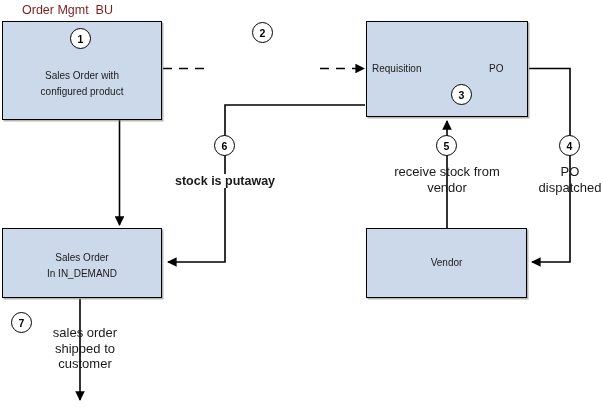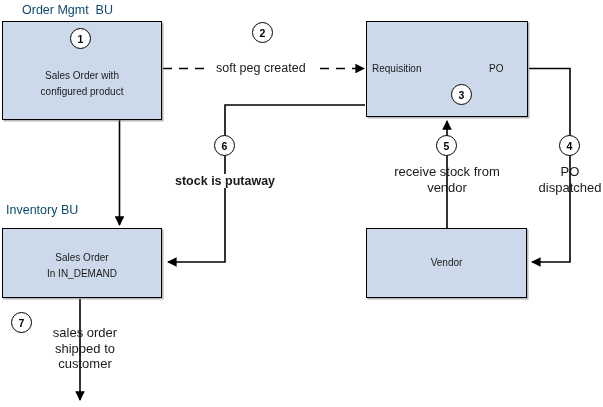--- a/index.html
+++ b/index.html
@@ -27,21 +27,21 @@
     align-items: center;
     justify-content: center;
     text-align: center;
     color: #1a1a1a;
     font-size: 12.5px;
     line-height: 15px;
   }
   .bu-label {
     position: absolute;
     font-size: 12.5px;
-    color: #0c4a6e;
+    color: #7f1d1d;
     white-space: pre;
   }
   .box-text {
     position: absolute;
     text-align: center;
     font-size: 10px;
     line-height: 15.5px;
     color: #1a1a1a;
     white-space: pre-line;
     pointer-events: none;
@@ -110,21 +110,20 @@
     <path d="M 529 68.5 L 570 68.5 L 570 262 L 532 262" fill="none" stroke="#000" stroke-width="1.6" marker-end="url(#arrowEnd)"></path>
 
     <line x1="80" y1="299" x2="80" y2="400" stroke="#000" stroke-width="1.6" marker-end="url(#arrowEnd)"></line>
 
     <line x1="444" y1="68.5" x2="484" y2="68.5" stroke="#000" stroke-width="1.8" marker-end="url(#arrowEnd)"></line>
   </svg>
 
   <div class="bu-label" style="left:22px; top:3px;">Order Mgmt  BU</div>
 
 
-  <div class="bu-label" style="left:6px; top:203px;">Inventory BU</div>
 
   <div class="box" style="left:2px; top:21px; width:160px; height:99px;"></div>
   <div class="box-text" style="left:2px; top:68px; width:160px;">Sales Order with
 configured product</div>
 
   <div class="box" style="left:366px; top:21px; width:162px; height:96px;"></div>
   <div class="box-text" style="left:372px; top:61px; width:80px; text-align:left;">Requisition</div>
   <div class="box-text" style="left:489px; top:61px; width:34px; text-align:left;">PO</div>
 
   <div class="box" style="left:2px; top:228px; width:160px; height:70px;"></div>
@@ -141,21 +140,20 @@
   <div class="step" style="left:451px; top:84px;">3</div>
 
   <div class="step" style="left:559px; top:135px;">4</div>
 
   <div class="step" style="left:436px; top:135px;">5</div>
 
   <div class="step" style="left:214px; top:135px;">6</div>
 
   <div class="step" style="left:11px; top:312px;">7</div>
 
-  <div class="inline-label" style="left:213px; top:61px;">soft peg created</div>
 
   <div class="inline-label" style="left:172px; top:174px;font-weight:bold;">stock is putaway</div>
 
   <div class="edge-label" style="left:377px; top:164px; width:140px;">receive stock from
 vendor</div>
 
   <div class="edge-label" style="left:523px; top:164px; width:94px;">PO
 dispatched</div>
 
   <div class="edge-label" style="left:40px; top:325px; width:90px;">sales order

